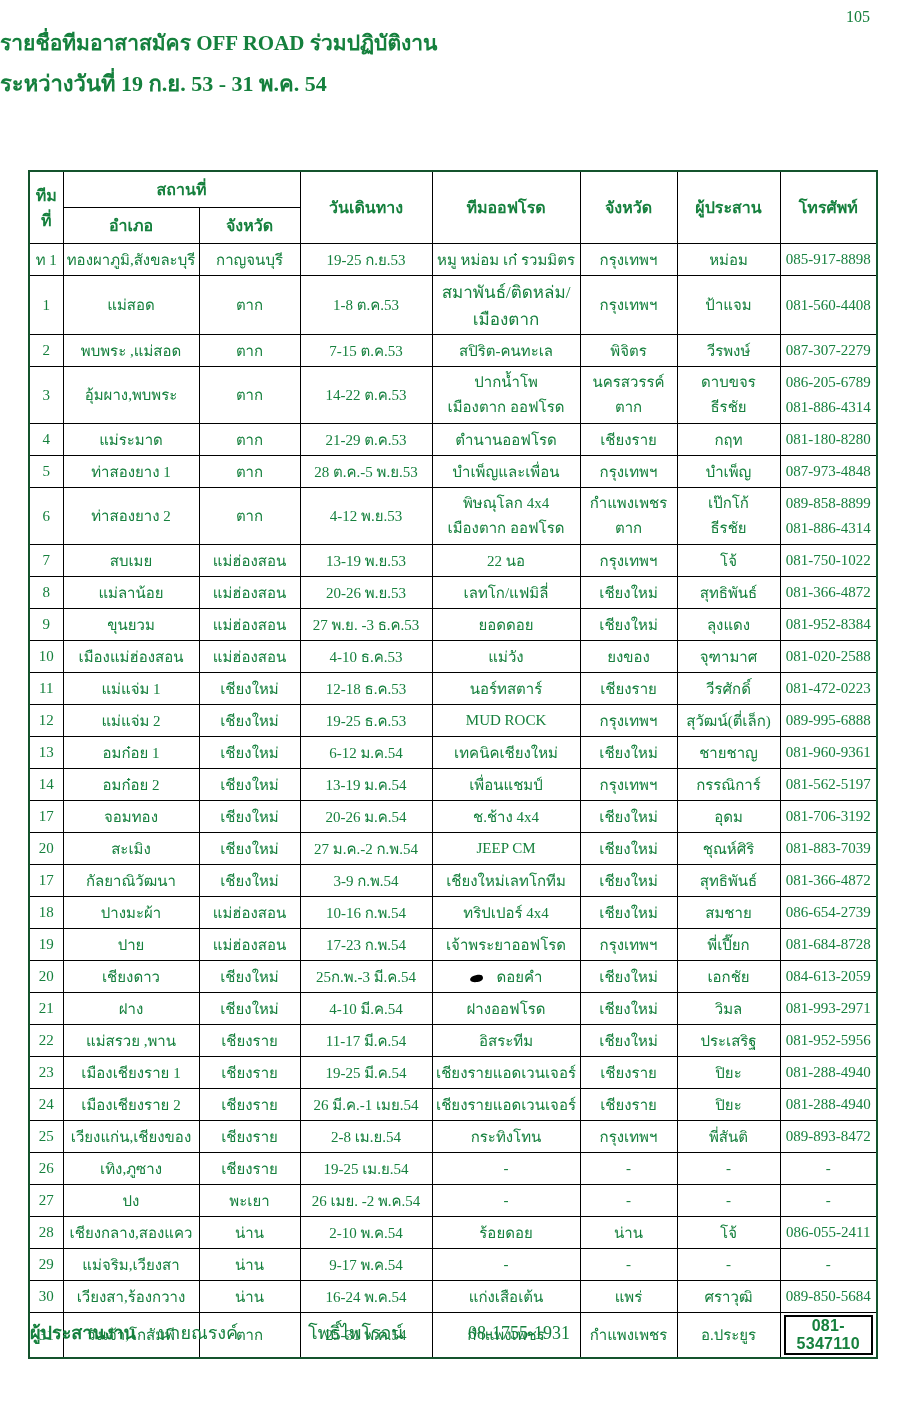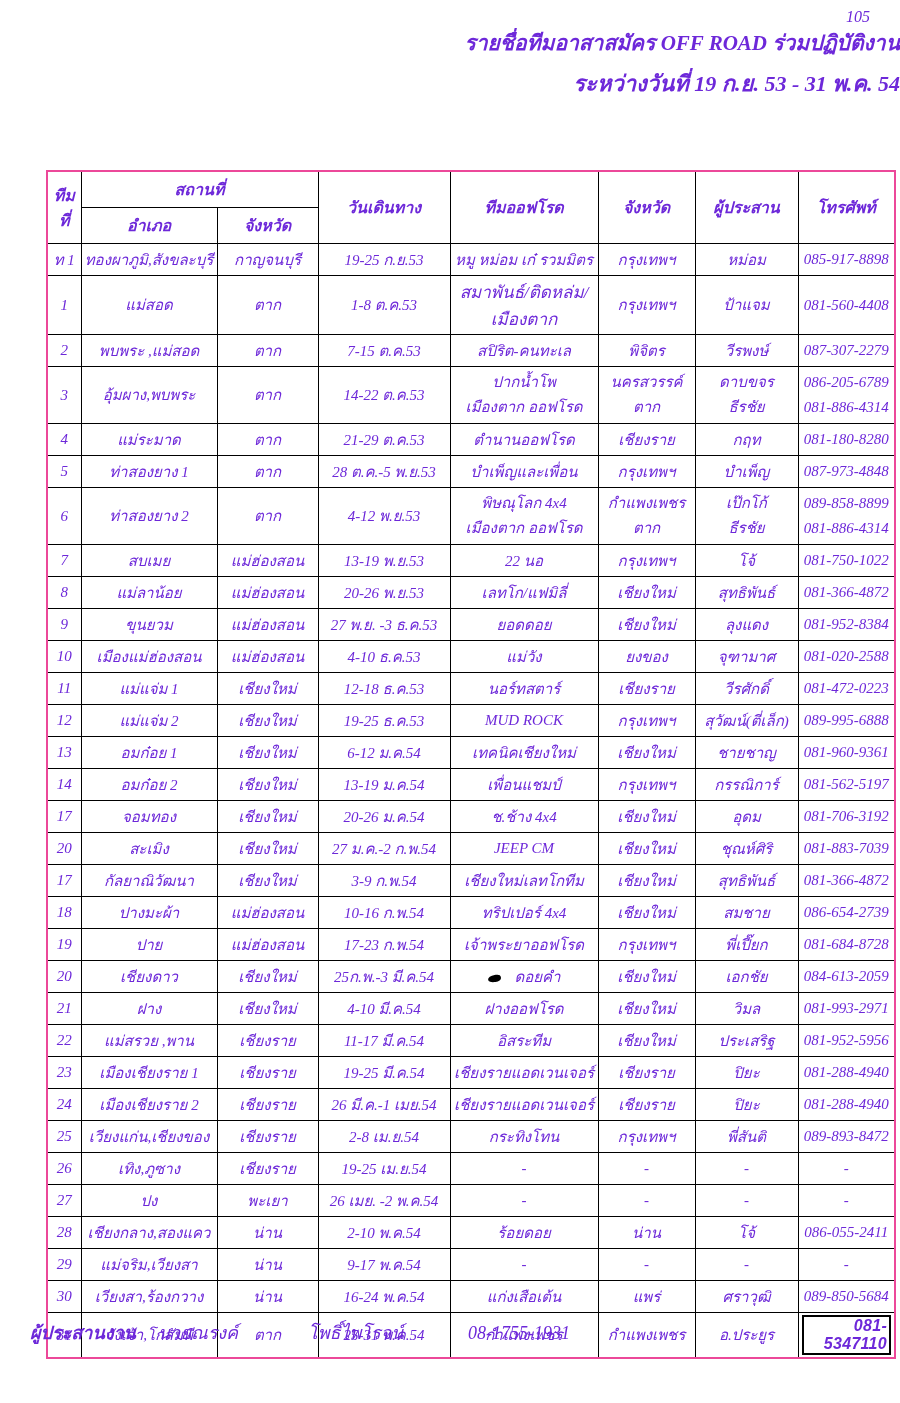--- a/index.html
+++ b/index.html
@@ -1,38 +1,37 @@
 <!DOCTYPE html>
 <html><head>
 <meta charset="utf-8">
 <style>
   html, body { margin:0; padding:0; background:#e8e8e8; }
   .page {
     position:relative;
     width:900px; height:1403px;
     background:#ffffff;
-    color:#6d28d9;
+    color:#15803d;
     font-family:"Liberation Serif","DejaVu Serif",serif;
     overflow:hidden;
     margin:0 auto;
-    font-style:italic;
   }
   .page-number {
     position:absolute; top:8px; right:30px;
     font-size:16px;
   }
-  .title-block { text-align:right; padding-top:30px; }
+  .title-block { text-align:left; padding-top:30px; }
   .title-line { font-weight:bold; font-size:21px; line-height:26px; margin:0 0 15px 0; }
   .title-line.l3 { font-size:22px; }
 
   table.main {
-    position:absolute; top:170px; left:46px;
+    position:absolute; top:170px; left:28px;
     width:848px;
     border-collapse:collapse;
-    border:2px solid #ec4899;
+    border:2px solid #14532d;
     table-layout:fixed;
   }
   th, td {
     border:1px solid #000;
     text-align:center;
     vertical-align:middle;
     font-size:15px;
     padding:2px 3px;
     overflow:hidden;
     word-wrap:break-word;
@@ -43,21 +42,20 @@
   .cell-line { line-height:25px; }
   td.small-text { font-size:17px; }
   .phone-boxed {
     display:inline-block;
     font-family:"Liberation Sans","DejaVu Sans",sans-serif;
     font-weight:bold;
     font-size:16px;
     border:2px solid #000;
     padding:0 2px;
     letter-spacing:0.3px;
-    text-align:right;
   }
   .blot {
     display:inline-block;
     width:13px; height:7px;
     background:#000;
     border-radius:60% 40% 50% 50%;
     margin-right:14px;
     vertical-align:middle;
     transform:rotate(-8deg);
   }

